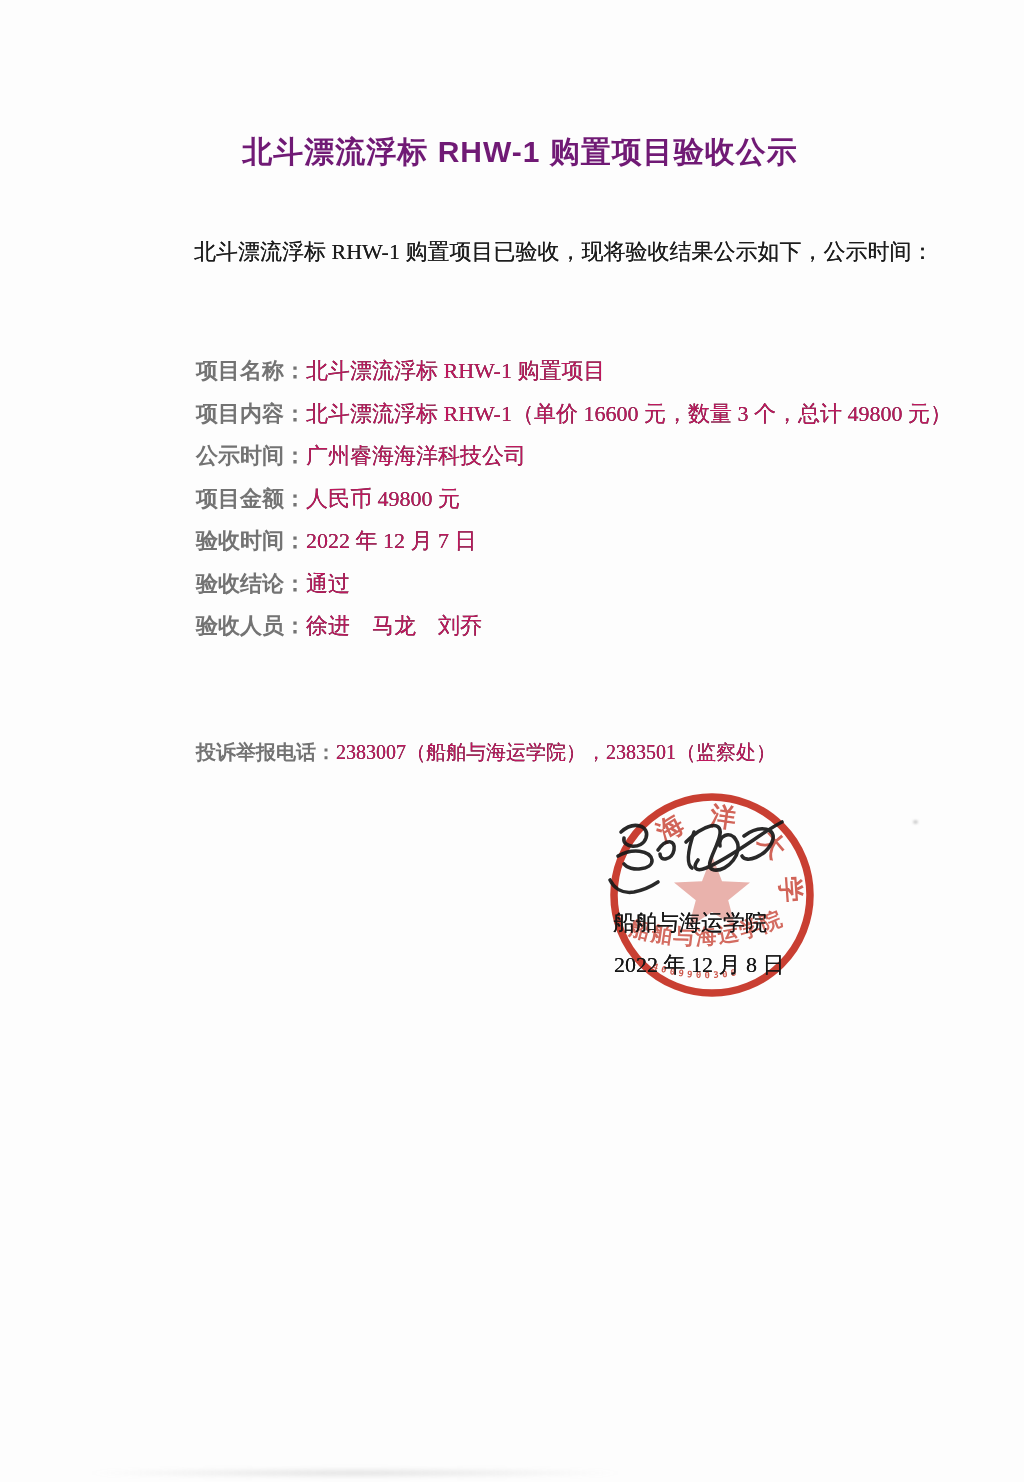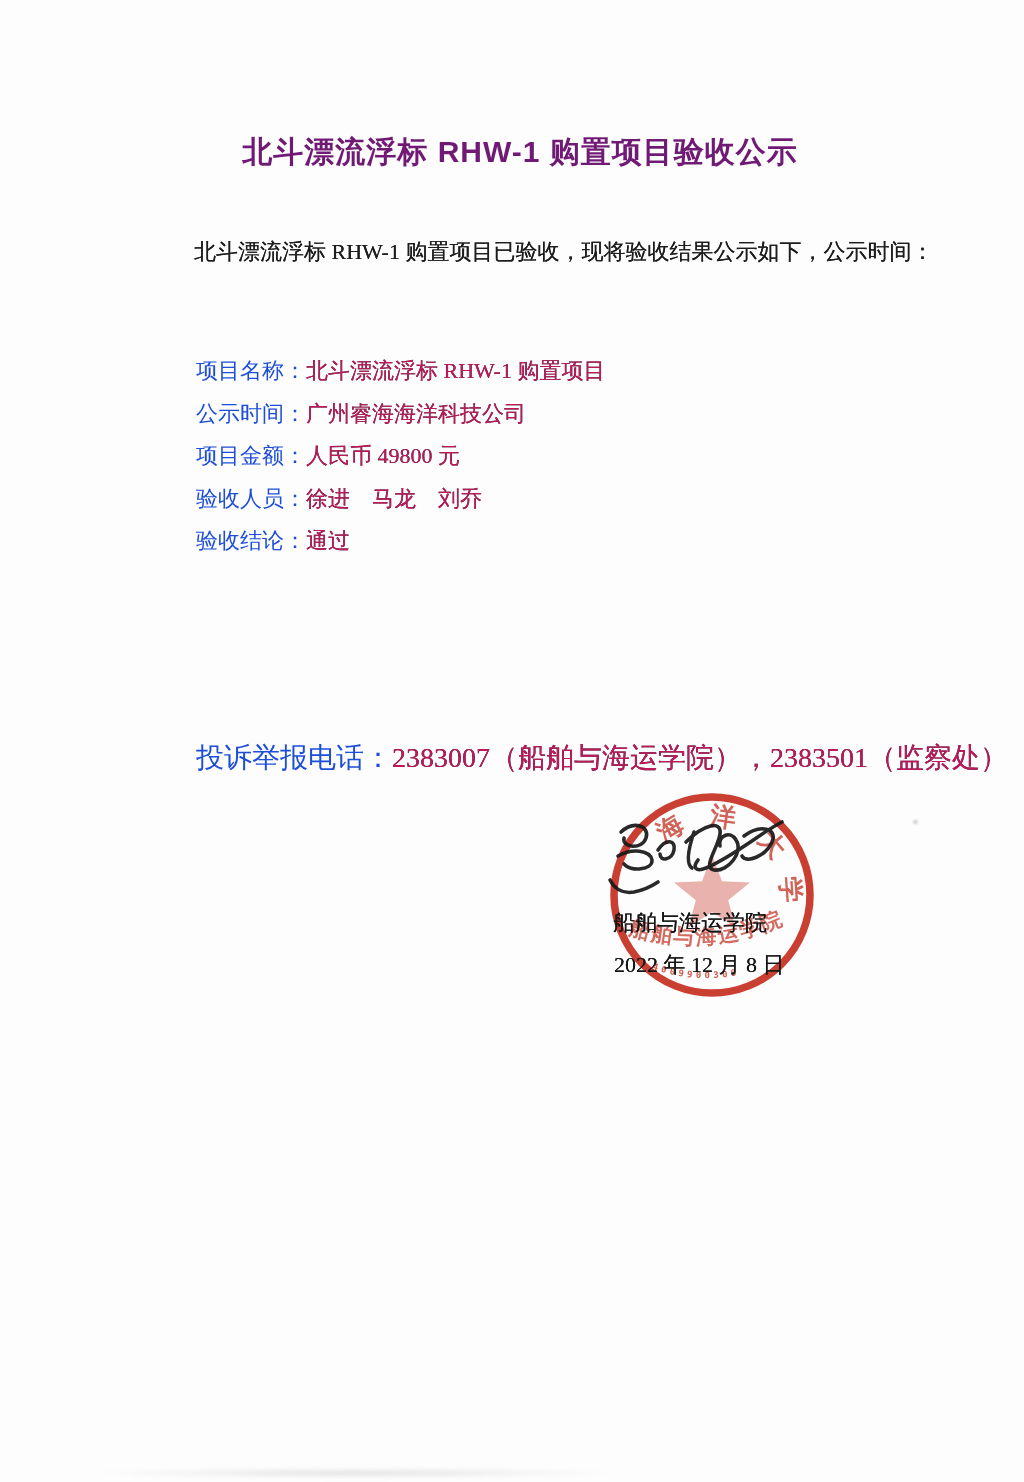--- a/index.html
+++ b/index.html
@@ -19,24 +19,24 @@
     font-size:22px;line-height:43px;color:#1d1d1d;
     text-shadow:0 0 .6px #222;
   }
   .intro .line{display:block;white-space:nowrap;}
   .intro .indent{text-indent:44px;text-align:right;}
   .fields{
     position:absolute;top:350px;left:196px;width:740px;
     font-size:22px;line-height:42.5px;
   }
   .field-row{white-space:nowrap;}
-  .label{font-weight:400;color:#1d4ed8;}
+  .label{font-weight:700;color:#737373;}
   .value{color:#be185d;text-shadow:0 0 .6px #222;}
   .hotline{
-    position:absolute;top:739px;left:196px;font-size:28px;white-space:nowrap;
+    position:absolute;top:739px;left:196px;font-size:20px;white-space:nowrap;
   }
   .seal-wrap{position:absolute;left:594px;top:780px;width:240px;height:240px;}
   .arcchar{
     font-size:26px;font-weight:600;opacity:.82;
     font-family:"Liberation Serif","DejaVu Serif",serif;
     text-anchor:middle;dominant-baseline:middle;
   }
   .inner-red{font-size:21px;font-weight:700;letter-spacing:2px;opacity:.78;
     font-family:"Liberation Serif","DejaVu Serif",serif;}
   .serial-red{font-size:9px;font-weight:700;letter-spacing:3.5px;opacity:.88;
@@ -63,24 +63,26 @@
 <div class="page">
 
   <h1 class="title">北斗漂流浮标 RHW-1 购置项目验收公示</h1>
 
   <div class="intro">
     <span class="line indent">北斗漂流浮标 RHW-1 购置项目已验收，现将验收结果公示如下，公示时间：</span>
   </div>
 
   <div class="fields">
     <div class="field-row"><span class="label">项目名称：</span><span class="value">北斗漂流浮标 RHW-1 购置项目</span></div>
+    <div class="field-row"><span class="label">项目内容：</span><span class="value">北斗漂流浮标 RHW-1（单价 16600 元，数量 3 个，总计 49800 元）</span></div>
     <div class="field-row"><span class="label">公示时间：</span><span class="value">广州睿海海洋科技公司</span></div>
     <div class="field-row"><span class="label">项目金额：</span><span class="value">人民币 49800 元</span></div>
+    <div class="field-row"><span class="label">验收时间：</span><span class="value">2022 年 12 月 7 日</span></div>
+    <div class="field-row"><span class="label">验收结论：</span><span class="value">通过</span></div>
     <div class="field-row"><span class="label">验收人员：</span><span class="value">徐进　马龙　刘乔</span></div>
-    <div class="field-row"><span class="label">验收结论：</span><span class="value">通过</span></div>
   </div>
 
   <div class="hotline">
     <span class="label">投诉举报电话：</span><span class="value">2383007（船舶与海运学院），2383501（监察处）</span>
   </div>
 
   <div class="seal-wrap">
     <svg width="240" height="240" viewBox="0 0 240 240">
 
       <circle cx="118" cy="115" r="98" fill="none" stroke-width="7.5" opacity="0.95" stroke="#c63527"></circle>

